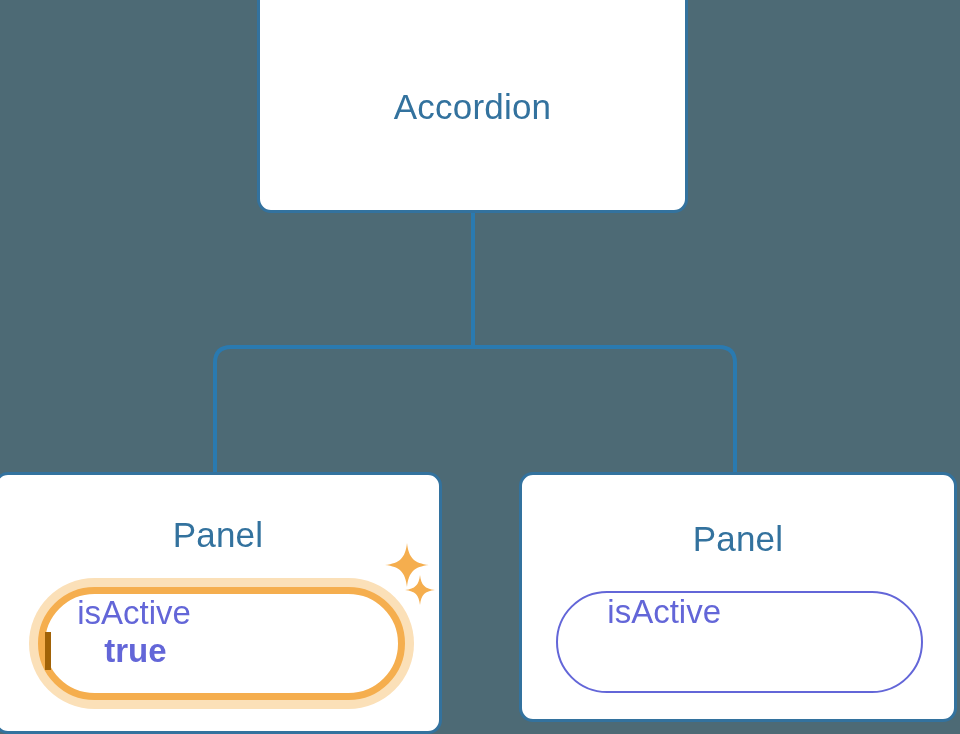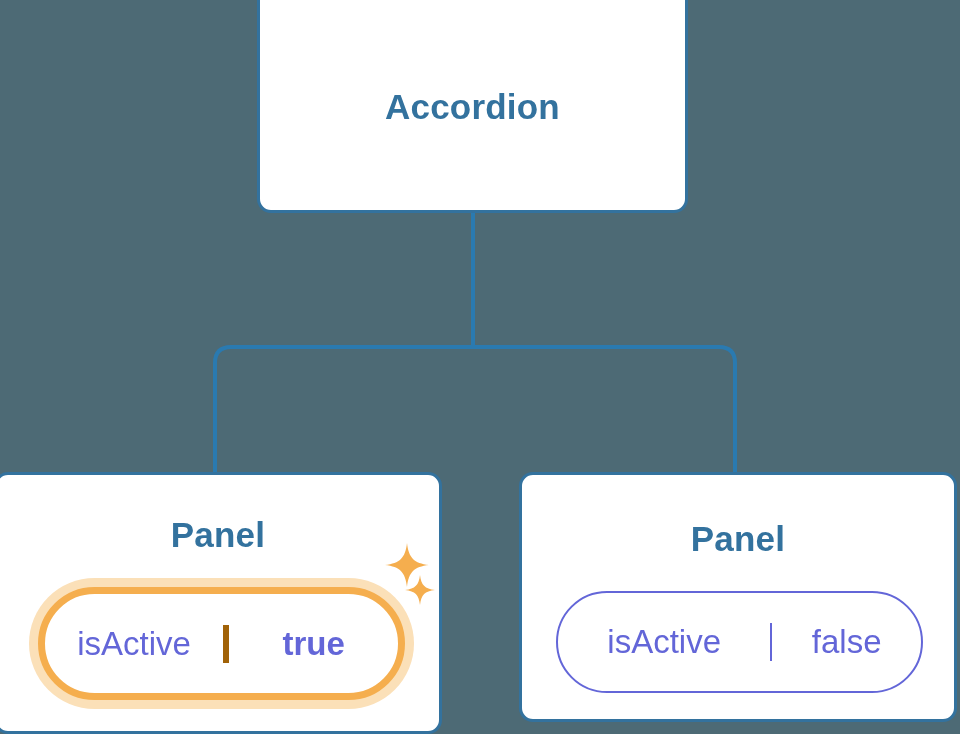--- a/index.html
+++ b/index.html
@@ -51,21 +51,21 @@
     align-items: center;
     justify-content: center;
   }
   #node-accordion .node-title {
     margin-top: 14px;
   }
 
   .node-title {
     color: #33729e;
     font-size: 35px;
-    font-weight: 700;
+    font-weight: 400;
     letter-spacing: 0.2px;
     line-height: 1;
     white-space: nowrap;
   }
 
   
   .panel-node {
     display: flex;
     flex-direction: column;
     align-items: center;
@@ -90,24 +90,25 @@
     margin-top: 42px;
   }
   #node-panel-right .node-title {
     margin-top: 46px;
   }
 
   
   .prop-pill {
     position: absolute;
     display: flex;
-    align-items: center;
+    align-items: flex-start;
     background: #ffffff;
     box-sizing: border-box;
     border-radius: 999px;
+    flex-direction: column;
   }
   .prop-cell {
     display: flex;
     align-items: center;
     justify-content: center;
     box-sizing: border-box;
     white-space: nowrap;
   }
   .prop-key {
     color: #6366d8;
@@ -212,16 +213,15 @@
   <svg class="sparkle" id="sparkle-small" viewBox="0 0 100 100" xmlns="http://www.w3.org/2000/svg">
     <path d="M50 0 C54 34 66 46 100 50 C66 54 54 66 50 100 C46 66 34 54 0 50 C34 46 46 34 50 0 Z" fill="#f5ae4e"></path>
   </svg>
 
   <div class="node panel-node" id="node-panel-right">
     <div class="node-title">Panel</div>
   </div>
 
   <div class="prop-pill" id="pill-right">
     <div class="prop-cell prop-key">isActive</div>
-    <div class="prop-cell prop-val">false</div>
   </div>
 
 </div>
 
 </body></html>

